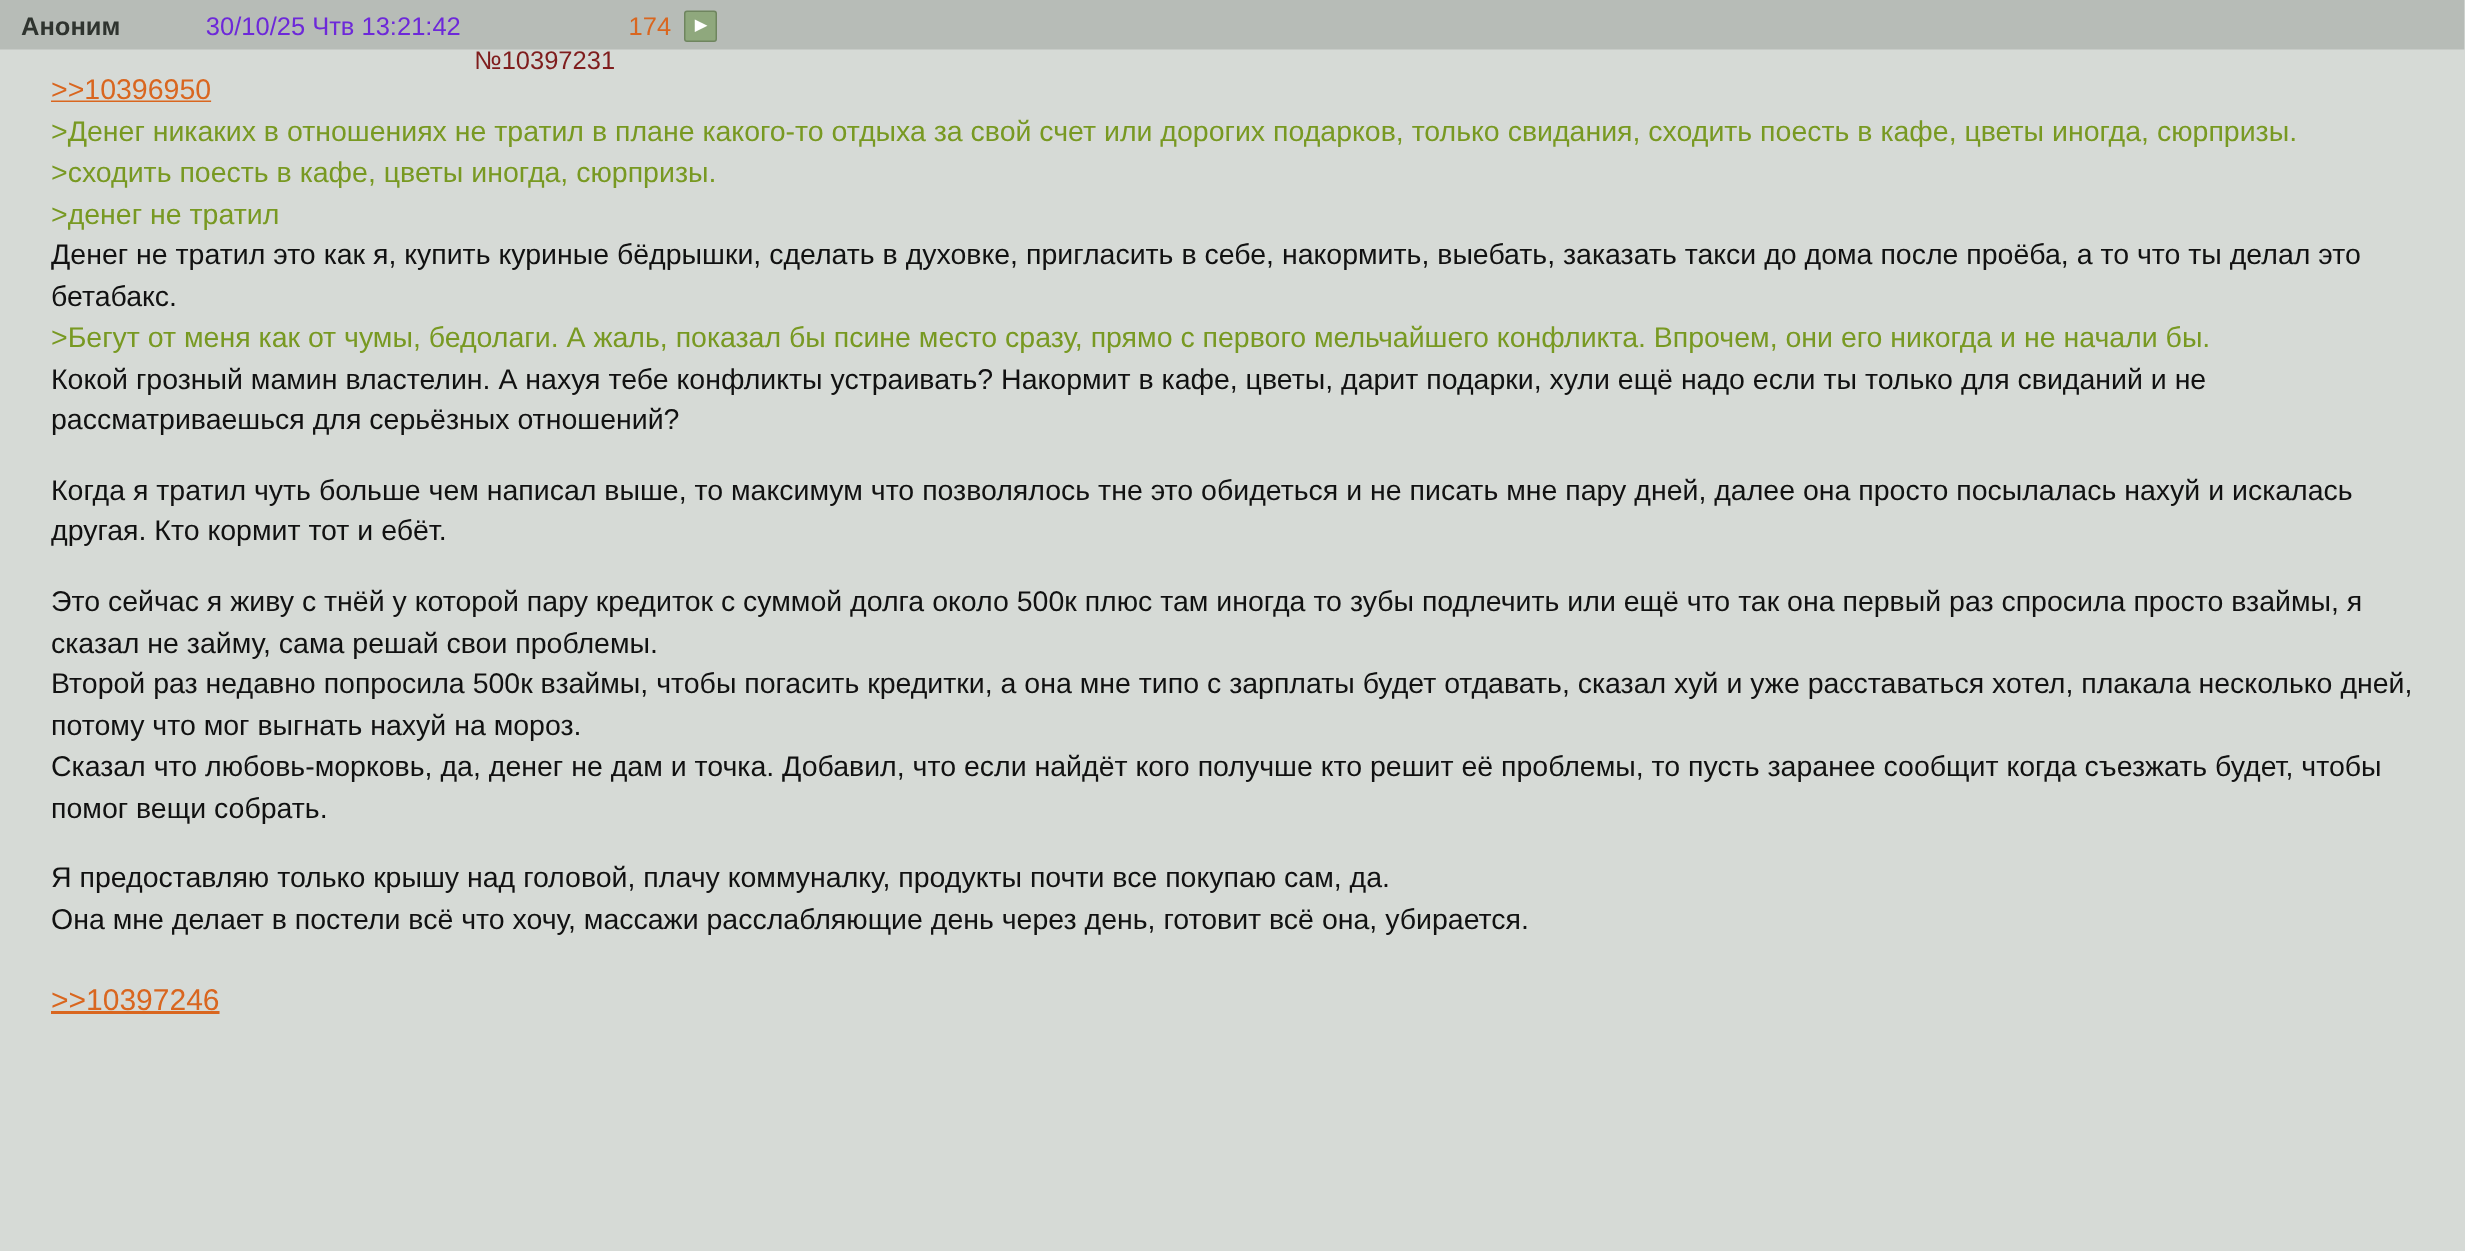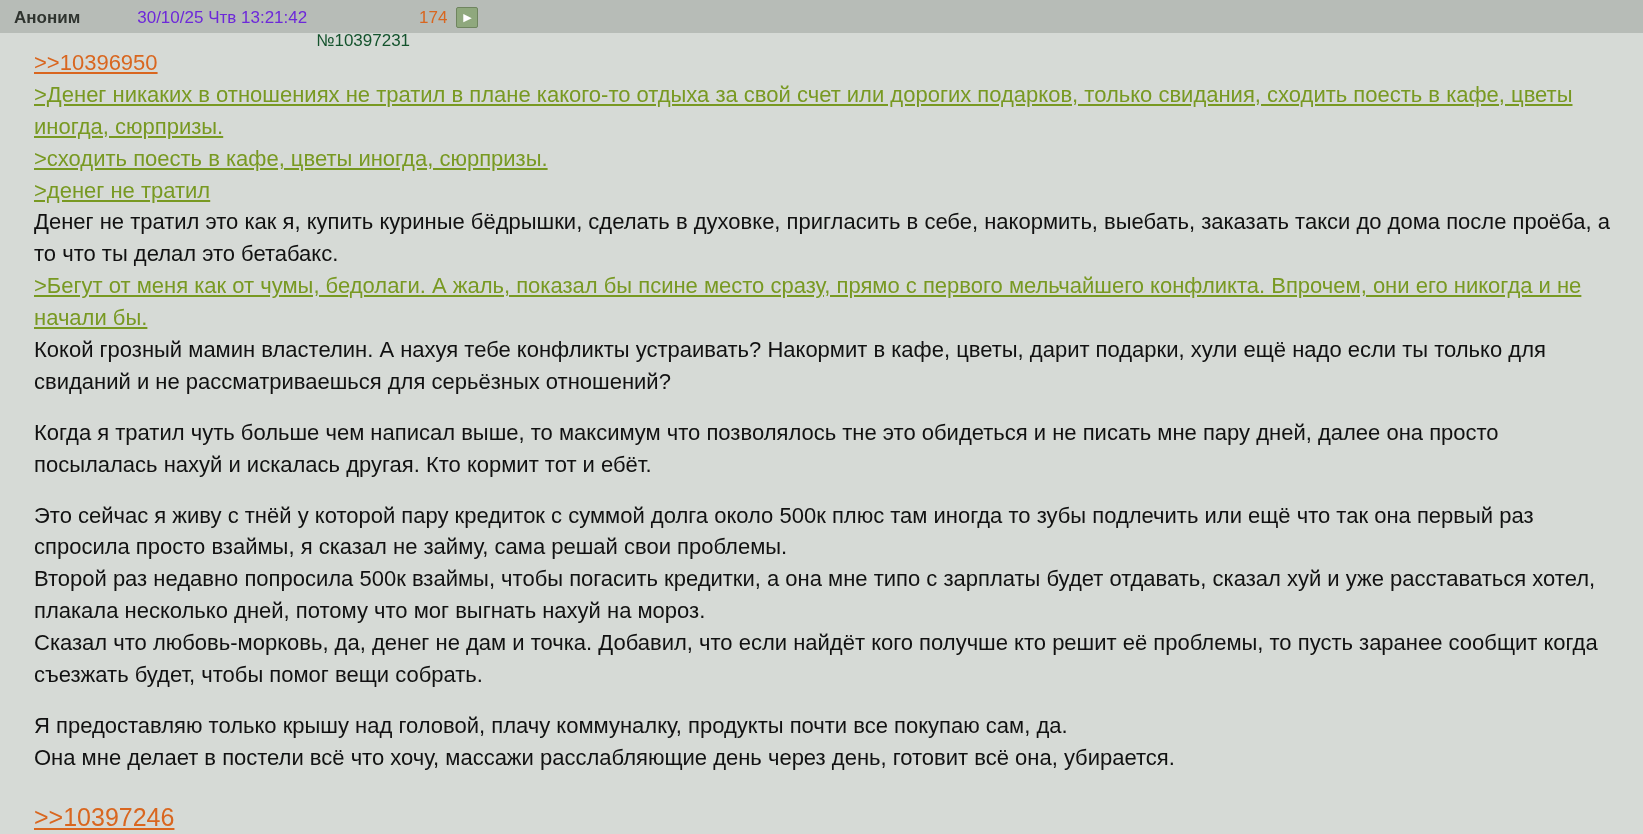--- a/index.html
+++ b/index.html
@@ -33,21 +33,21 @@
   }
   .poster-name {
     font-weight: bold;
     color: #2f342f;
   }
   .post-date {
     color: #6d28d9;
     margin-left: 48px;
   }
   .post-id {
-    color: #14532d;
+    color: #7f1d1d;
     margin-top: 46px;
   }
   .post-no {
     color: #d9661f;
     text-align: center;
   }
   .reply-arrow {
     display: inline-flex;
     align-items: center;
     justify-content: center;
@@ -56,44 +56,43 @@
     background: #8fa87d;
     border: 1px solid #6f855f;
     border-radius: 2px;
     color: #ffffff;
     font-size: 11px;
     line-height: 1;
     cursor: pointer;
   }
   .post-body {
     padding: 14px 28px 10px 34px;
-    font-size: 22px;
+    font-size: 19px;
     line-height: 1.45;
     color: #111111;
   }
   .post-body p {
     margin: 0;
     white-space: normal;
   }
   .quote-link {
     color: #d9661f;
     text-decoration: underline;
     cursor: pointer;
     display: inline-block;
   }
   .greentext {
     color: #789922;
-    text-decoration: underline;
   }
   .blank-line {
     height: 19px;
   }
   .footer-link {
     padding: 0 28px 12px 34px;
-    font-size: 25px;
+    font-size: 20px;
   }
 </style>
 </head>
 <body>
 
 <div class="post">
 
   <div class="post-header">
     <span class="poster-name">Аноним</span>
     <span class="post-date">30/10/25 Чтв 13:21:42</span>

